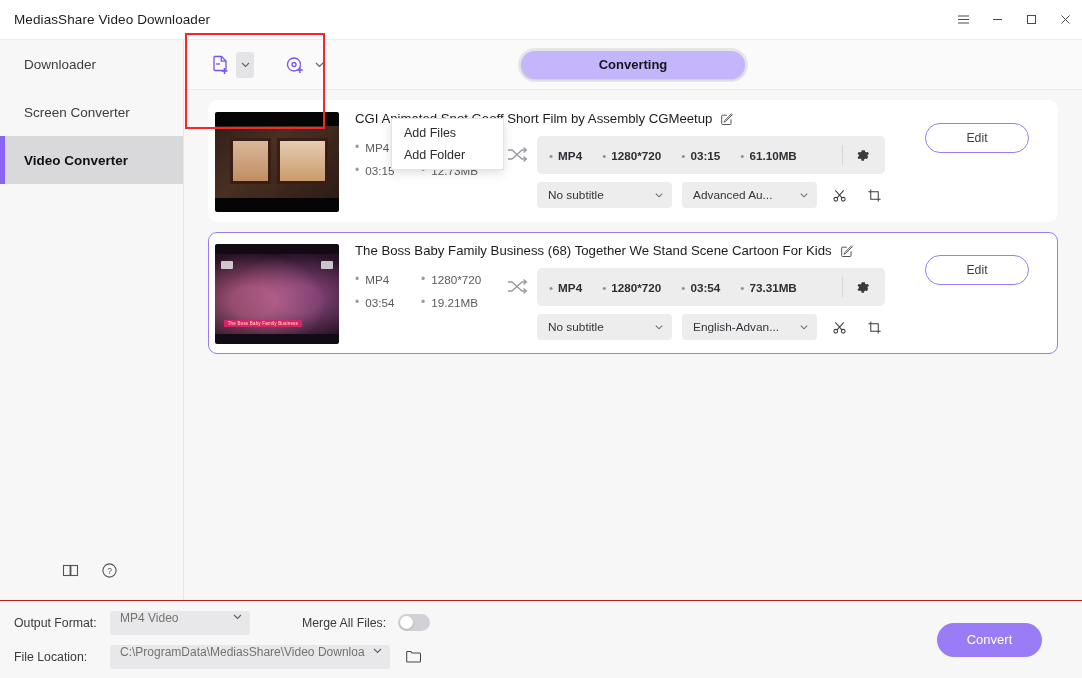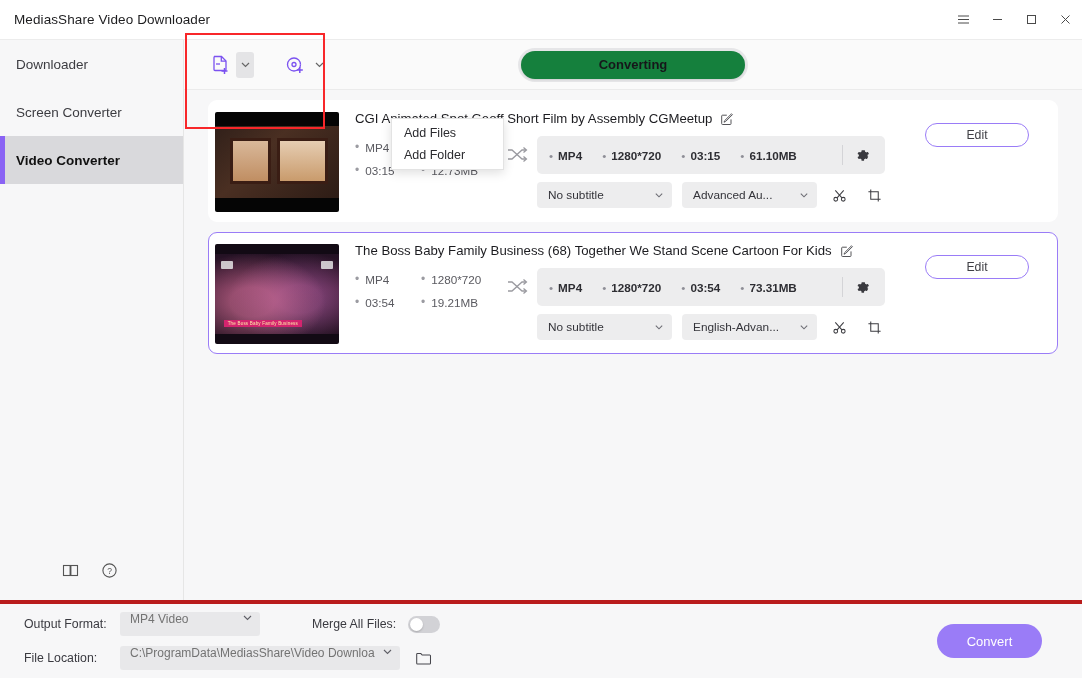--- a/index.html
+++ b/index.html
@@ -44,21 +44,21 @@
   .sidebar {
     width: 184px; min-width: 184px;
     background: #f7f7f8;
     border-right: 1px solid #e6e6e6;
     display: flex; flex-direction: column;
     position: relative;
   }
   .side-item {
     height: 48px;
     display: flex; align-items: center;
-    padding-left: 16px;
+    padding-left: 24px;
     font-size: 13.5px; color: #3c3c41;
     position: relative;
   }
   .side-item.active {
     background: #d9d9dc;
     font-weight: bold; color: #111;
   }
   .side-item.active::before {
     content: ""; position: absolute; left: 0; top: 0; bottom: 0;
     width: 5px; background: #8a63f4;
@@ -102,21 +102,21 @@
     position: absolute; left: 50%; transform: translateX(-50%);
     display: flex; background: #e6e6e8;
     border-radius: 17px; padding: 3px;
     width: 230px; height: 34px;
   }
   .tab {
     flex: 1; display: flex; align-items: center; justify-content: center;
     font-size: 13px; color: #8b8b90; border-radius: 15px;
   }
   .tab.active {
-    background: #15803d; color: #16161a; font-weight: bold;
+    background: #c4b5fd; color: #16161a; font-weight: bold;
     box-shadow: 0 1px 2px rgba(0,0,0,.10);
   }
 
   
   .menu {
     position: absolute;
     left: 207px; top: 78px;
     width: 113px;
     background: #ffffff;
     border: 1px solid #e3e3e3;
@@ -262,33 +262,33 @@
     display: flex; align-items: center; justify-content: center;
     color: #3c3c41;
   }
 
   .edit-col {
     width: 160px; min-width: 160px;
     display: flex; align-items: flex-start; justify-content: center;
     padding-top: 22px;
   }
   .edit-btn {
-    width: 104px; height: 24px;
+    width: 104px; height: 30px;
     border: 1.4px solid #9a7cf7; border-radius: 16px;
     display: flex; align-items: center; justify-content: center;
     font-size: 12.3px; color: #3f3f45; background: #fff;
   }
 
   
   .footer {
     height: 78px; min-height: 78px;
     background: #f7f7f8;
-    border-top: 4px solid #b91c1c;
+    border-top: 1px solid #b91c1c;
     display: flex; align-items: center;
-    padding: 0 24px; position: relative;
+    padding: 0 14px; position: relative;
   }
   .foot-left { display: flex; flex-direction: column; gap: 10px; }
   .foot-row { display: flex; align-items: center; }
   .foot-label {
     font-size: 12.3px; color: #3a3a40;
     width: 96px;
   }
   .foot-select {
     height: 24px; background: #e8e8ea; border-radius: 3px;
     display: flex; align-items: flex-start; padding: 0 7px 0 10px;

